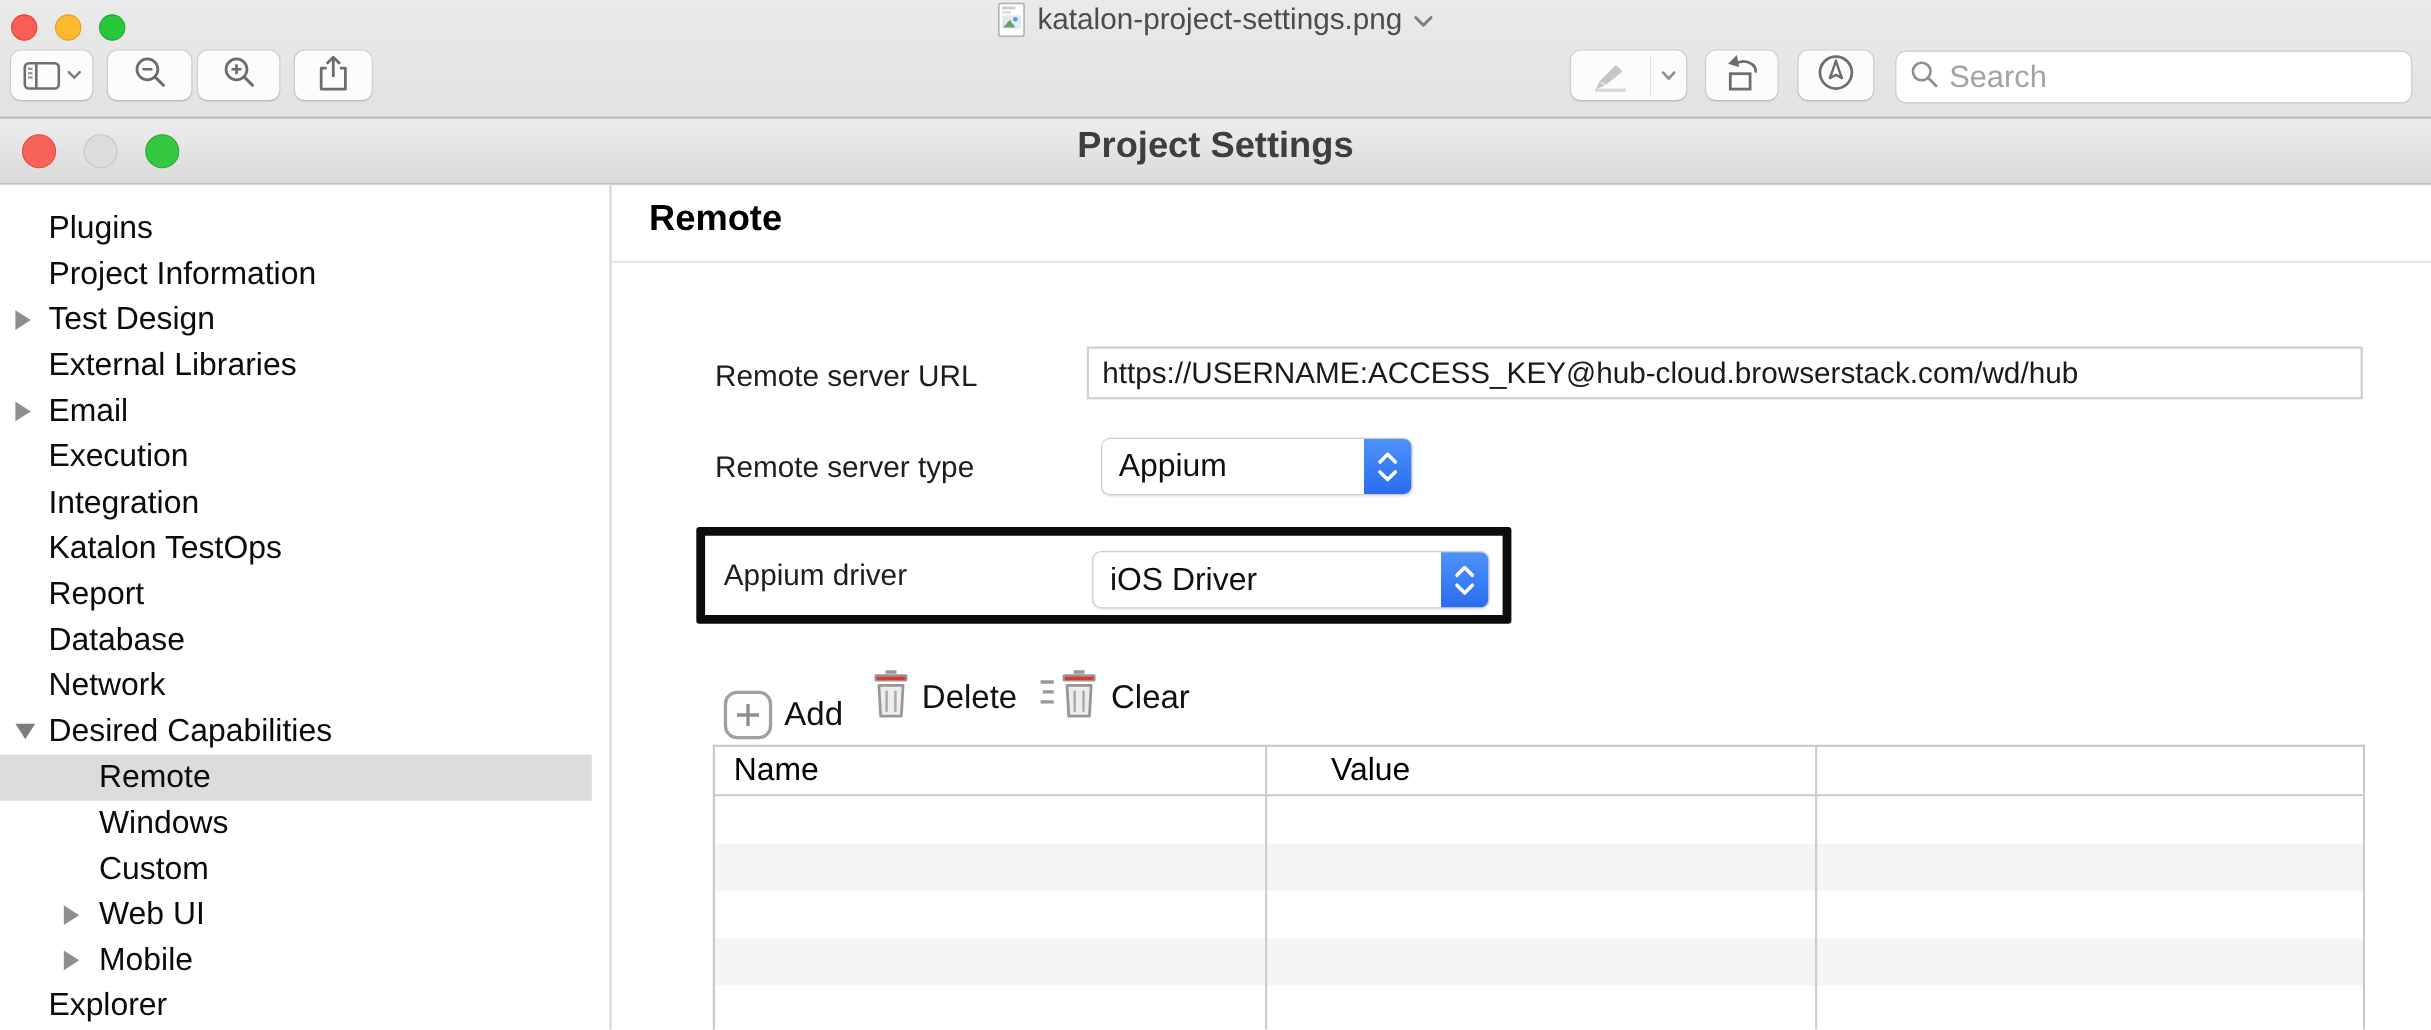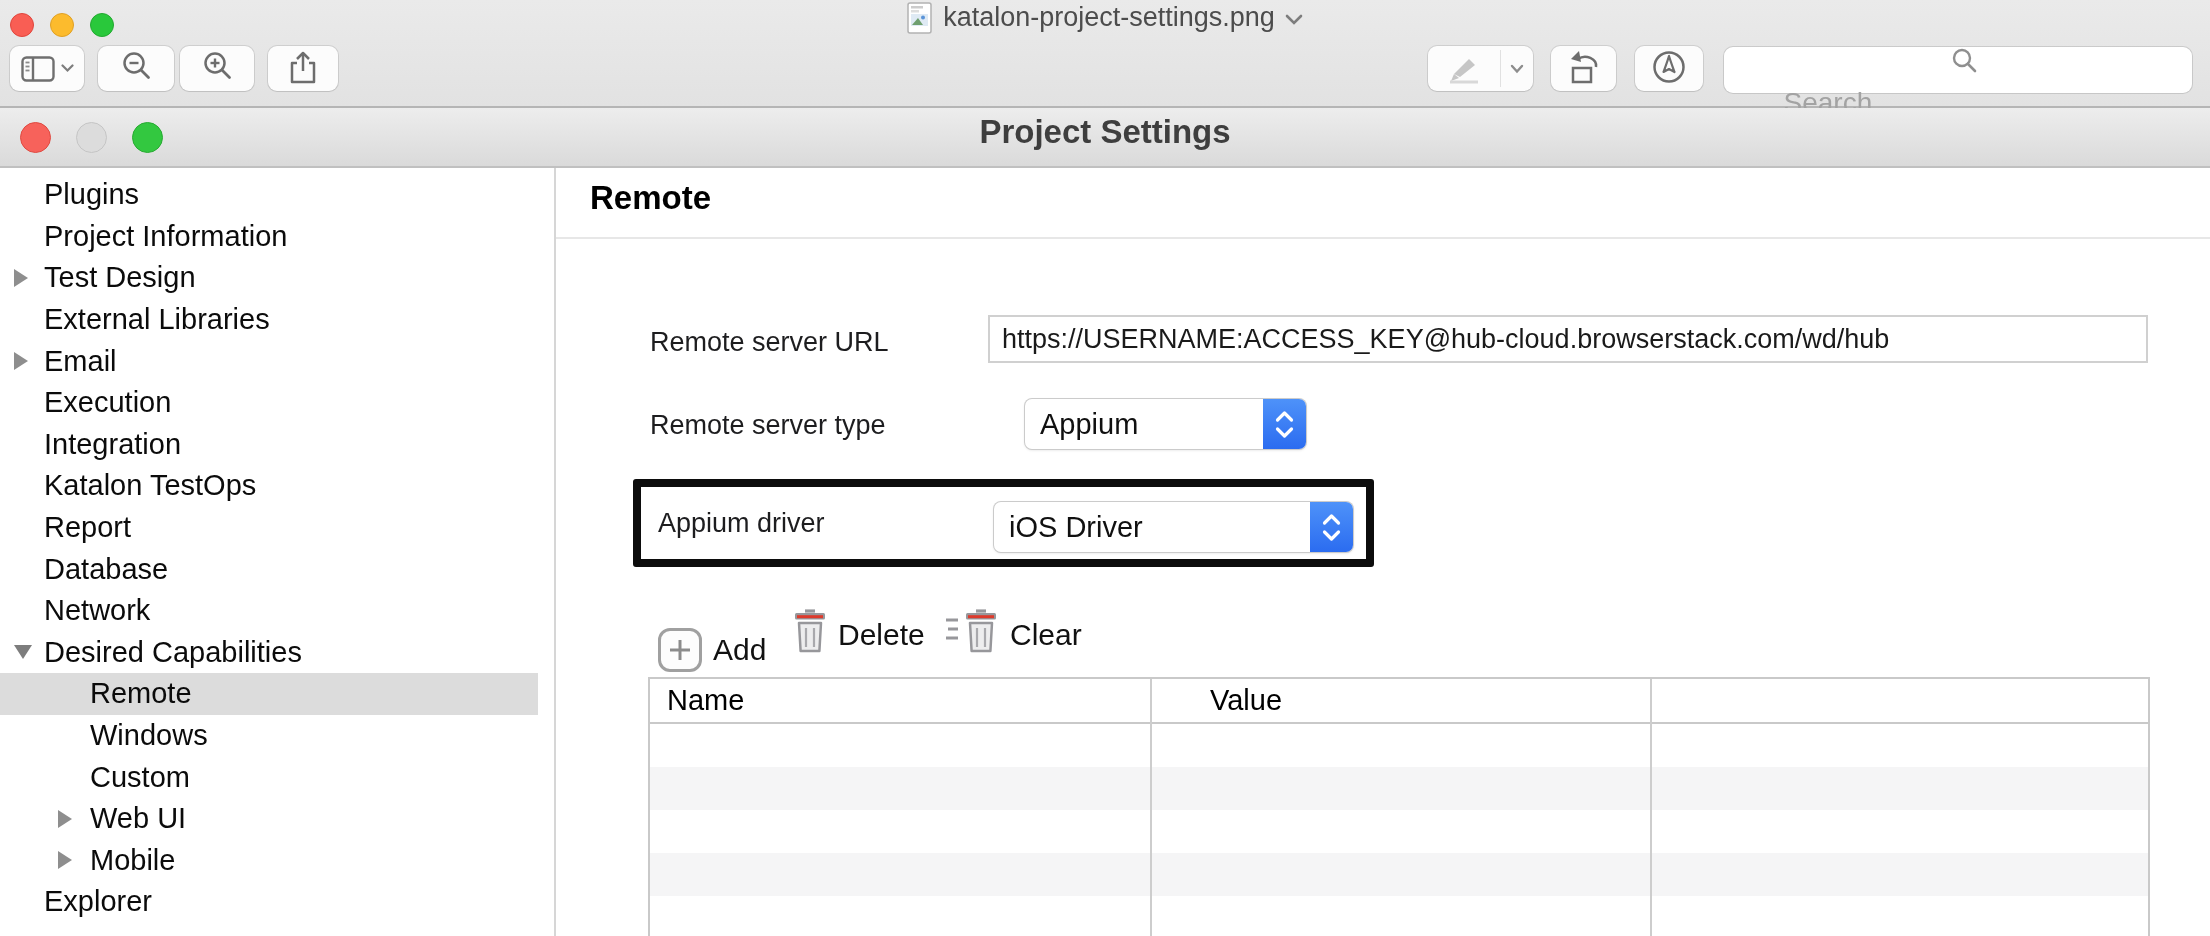--- a/index.html
+++ b/index.html
@@ -21,40 +21,40 @@
   .tbtn { position:absolute; top:46px; height:45px; background:#fcfcfc; border-radius:9px;
           box-shadow:0 0 0 1px rgba(0,0,0,.10), 0 1px 1px rgba(0,0,0,.06);
           display:flex; align-items:center; justify-content:center; }
   .pen-split { display:flex; align-items:stretch; width:100%; height:100%; }
   .pen-seg { flex:0 0 72px; display:flex; align-items:center; justify-content:center; }
   .pen-div { width:1px; background:#e1e1e1; margin:4px 0; }
   .pen-chev { flex:1; display:flex; align-items:center; justify-content:center; }
   .search-field { position:absolute; left:1724px; top:47px; width:468px; height:46px;
                   background:#fff; border-radius:9px;
                   box-shadow:0 0 0 1px rgba(0,0,0,.12);
-                  display:flex; align-items:center; padding-left:12px; gap:9px;flex-direction:column; }
+                  display:flex; align-items:center; padding-left:12px; gap:9px; }
   .search-field input { border:none; outline:none; flex:1; font-size:28px;
                         font-family:"Liberation Sans",sans-serif; color:#333; background:transparent; }
   .search-field input::placeholder { color:#a3a3a3; }
 
   
   .win-titlebar { position:absolute; left:0; top:108px; width:2210px; height:60px;
                   background:linear-gradient(180deg,#ededed,#dadada);
                   border-bottom:2px solid #c0c0c0; }
   .tl.lg { width:31px; height:31px; top:14px; }
   .tl-red2   { background:#f7625b; border:1px solid #df4a41; }
   .tl-gray2  { background:#dcdcdc; border:1px solid #c5c5c5; }
   .tl-green2 { background:#33c840; border:1px solid #28ab32; }
   .win-title { position:absolute; left:0; top:0; width:100%; height:48px;
                display:flex; align-items:center; justify-content:center;
                font-size:33px; font-weight:600; color:#3e3e3e; }
 
   
   .sidebar { position:absolute; left:0; top:168px; width:556px; bottom:0;
-             background:#fff; border-right:2px solid #d6d6d6; padding-top:6px; }
+             background:#fff; border-right:2px solid #d6d6d6; padding-top:19px; }
   .sb-row { position:relative; height:41.6px; display:flex; align-items:center;
             font-size:29px; color:#0b0b0b; }
   .sb-row.lvl0 { padding-left:44px; }
   .sb-row.lvl1 { padding-left:90px; }
   .sb-row.selected { background:#dcdcdc; width:538px; }
   .tri { position:absolute; width:0; height:0; top:50%; }
   .lvl0 .tri { left:14px; }
   .lvl1 .tri { left:58px; }
   .tri.right { border-left:14px solid #8e8e8e; border-top:9px solid transparent;
                border-bottom:9px solid transparent; transform:translateY(-50%); }
@@ -289,21 +289,21 @@
     </div>
   </div>
 
 <div class="main-heading">Remote</div>
 <div class="heading-divider"></div>
 
 <div class="fld-label" style="left:650px; top:326px;">Remote server URL</div>
 <input class="url-input" type="text" value="https://USERNAME:ACCESS_KEY@hub-cloud.browserstack.com/wd/hub" style="">
 
 <div class="fld-label" style="left:650px; top:409px;">Remote server type</div>
-<div class="popup" style="left:1025px; top:399px; width:281px;">
+<div class="popup" style="left:1002px; top:399px; width:281px;">
   <span class="popup-label">Appium</span>
   <span class="popup-cap">
     <svg width="23" height="33" viewBox="0 0 23 33">
         <polyline points="4.5,12 11.5,5 18.5,12" fill="none" stroke="#fff" stroke-width="3.2" stroke-linecap="round" stroke-linejoin="round"></polyline>
         <polyline points="4.5,21 11.5,28 18.5,21" fill="none" stroke="#fff" stroke-width="3.2" stroke-linecap="round" stroke-linejoin="round"></polyline>
       </svg>
   </span>
 </div>
 
 <div class="annotation-box"></div>

